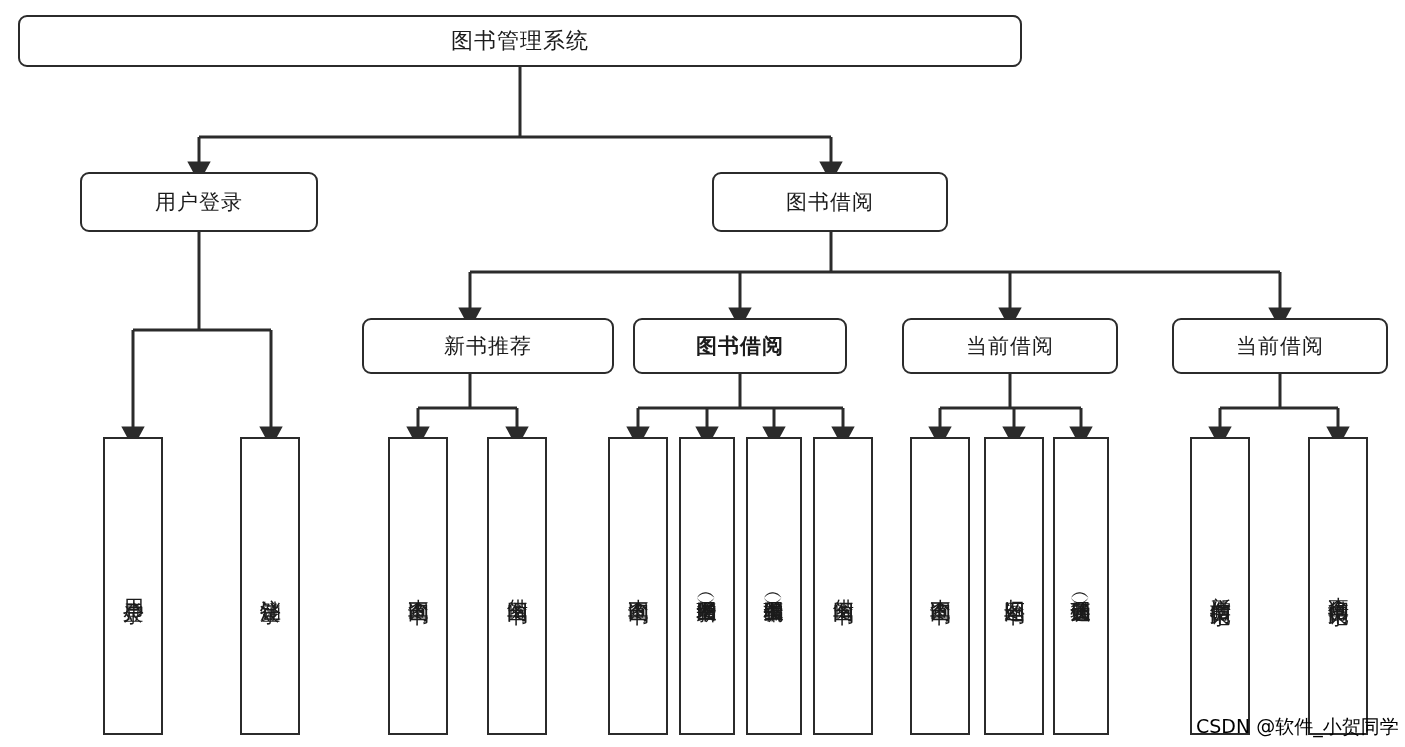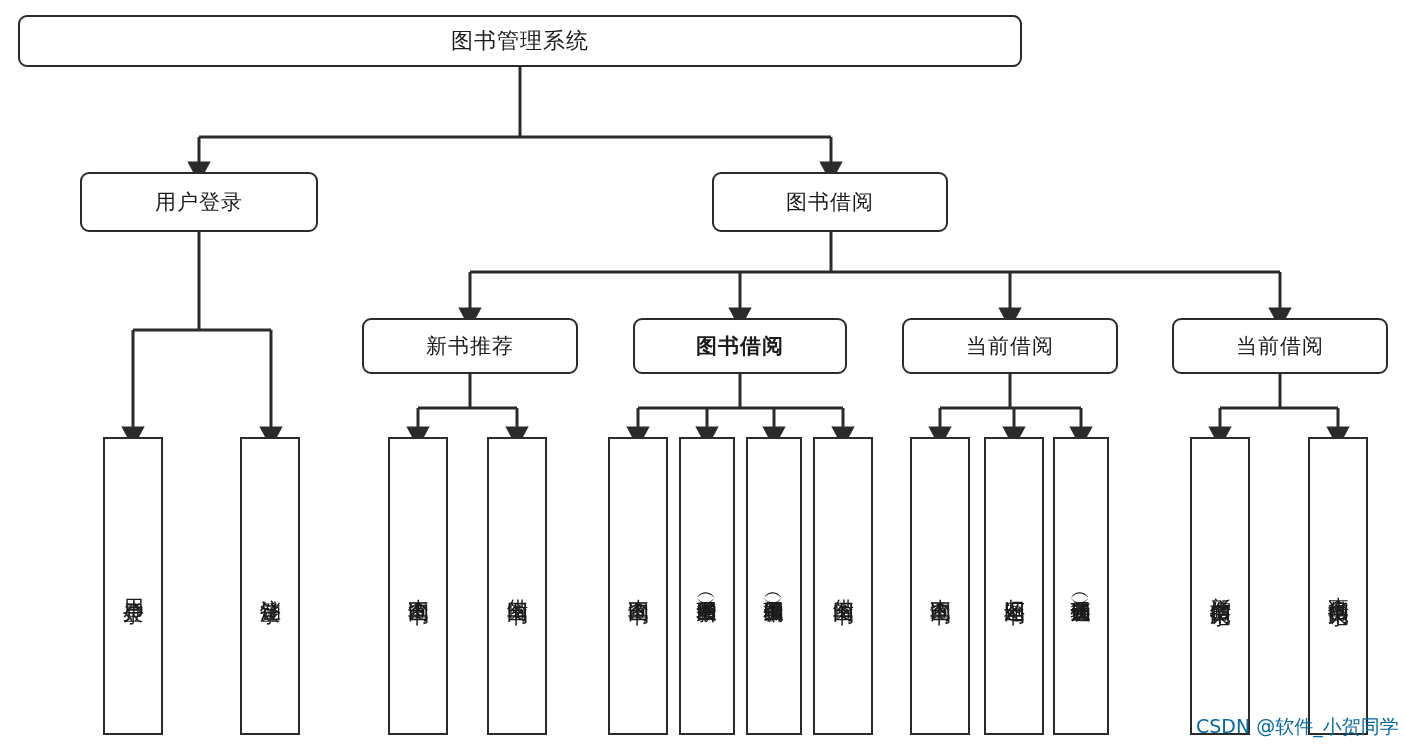--- a/index.html
+++ b/index.html
@@ -39,21 +39,21 @@
     align-items:center;
     justify-content:center;
     white-space:nowrap;
   }
   .node.leaf.tight{font-size:20px;letter-spacing:0px;}
 
   #watermark{
     position:absolute;
     left:1196px;top:714px;
     font-size:19px;
-    color:#0369a1;
+    color:#000000;
     white-space:nowrap;
     font-family:"DejaVu Sans","Liberation Sans",sans-serif;
     pointer-events:none;
   }
 </style>
 </head>
 <body>
 
 <div id="canvas">
 
@@ -105,21 +105,21 @@
       <path d="M1220,408 L1220,430" marker-end="url(#arrow)"></path>
       <path d="M1338,408 L1338,430" marker-end="url(#arrow)"></path>
     </g>
   </svg>
 
   <div class="node horiz root" style="left:18px;top:15px;width:1004px;height:52px;">图书管理系统</div>
 
   <div class="node horiz" style="left:80px;top:172px;width:238px;height:60px;">用户登录</div>
   <div class="node horiz" style="left:712px;top:172px;width:236px;height:60px;">图书借阅</div>
 
-  <div class="node horiz" style="left:362px;top:318px;width:216px;height:56px;">新书推荐</div>
+  <div class="node horiz" style="left:362px;top:318px;width:252px;height:56px;">新书推荐</div>
   <div class="node horiz" style="left:633px;top:318px;width:214px;height:56px;font-weight:bold;">图书借阅</div>
   <div class="node horiz" style="left:902px;top:318px;width:216px;height:56px;">当前借阅</div>
   <div class="node horiz" style="left:1172px;top:318px;width:216px;height:56px;">当前借阅</div>
 
   <div class="node leaf" style="left:103px;top:437px;width:60px;height:298px;">用户登录</div>
   <div class="node leaf" style="left:240px;top:437px;width:60px;height:298px;">注销登录</div>
 
   <div class="node leaf" style="left:388px;top:437px;width:60px;height:298px;">查询图书</div>
   <div class="node leaf" style="left:487px;top:437px;width:60px;height:298px;">借阅图书</div>
 

